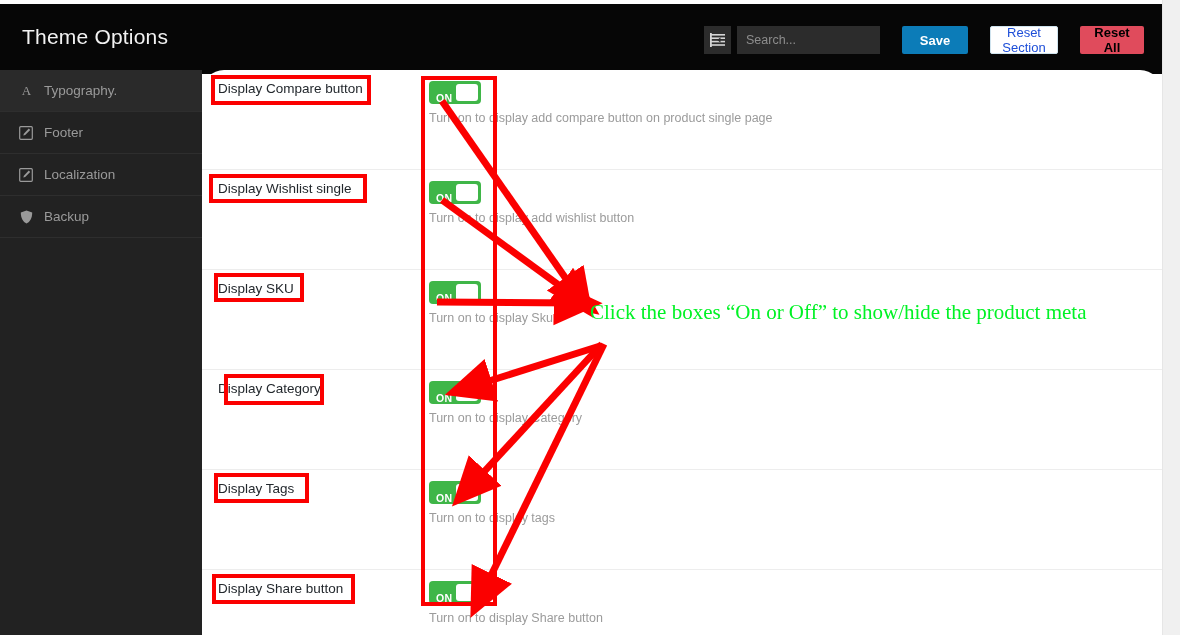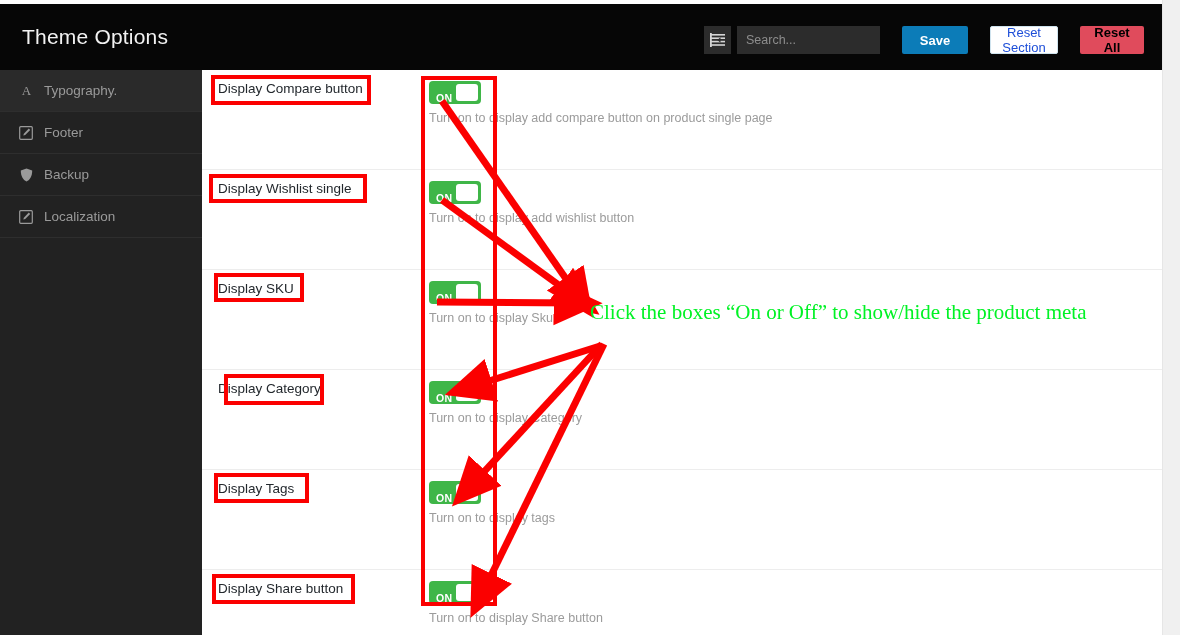--- a/index.html
+++ b/index.html
@@ -63,20 +63,21 @@
   .sidebar-item .si-icon {
     width: 20px; margin-right: 8px; display: inline-flex;
     align-items: center; justify-content: center; color: #9a9a9a;
   }
   .sidebar-item .si-label { line-height: 1; }
 
   
   .main {
     position: absolute; left: 202px; top: 70px; width: 960px; height: 565px;
     background: #ffffff;
+    border-radius: 22px;
   }
   .opt-row {
     position: relative; height: 100px; border-bottom: 1px solid #ededed;
   }
   .opt-label {
     position: absolute; left: 16px; top: 11px;
     font-size: 13.5px; color: #23282d; white-space: nowrap;
   }
   .opt-control { position: absolute; left: 227px; top: 11px; }
   .toggle {
@@ -159,35 +160,35 @@
         <svg width="14" height="14" viewBox="0 0 14 14" aria-hidden="true">
           <rect x="0.7" y="0.7" width="12.6" height="12.6" rx="1" fill="none" stroke="#9a9a9a" stroke-width="1.2"></rect>
           <path d="M9.8 2.6 L11.2 4 L6.2 9 L4.3 9.6 L4.9 7.7 Z" fill="#9a9a9a"></path>
         </svg>
       </span>
       <span class="si-label">Footer</span>
     </div>
 
     <div class="sidebar-item">
       <span class="si-icon">
-        <svg width="13" height="14" viewBox="0 0 13 14" aria-hidden="true">
-          <path d="M6.5 0.6 L12.2 2.6 C12.2 8.4 10 12 6.5 13.6 C3 12 0.8 8.4 0.8 2.6 Z" fill="#9a9a9a"></path>
-        </svg>
-      </span>
-      <span class="si-label">Backup</span>
-    </div>
-
-    <div class="sidebar-item">
-      <span class="si-icon">
         <svg width="14" height="14" viewBox="0 0 14 14" aria-hidden="true">
           <rect x="0.7" y="0.7" width="12.6" height="12.6" rx="1" fill="none" stroke="#9a9a9a" stroke-width="1.2"></rect>
           <path d="M9.8 2.6 L11.2 4 L6.2 9 L4.3 9.6 L4.9 7.7 Z" fill="#9a9a9a"></path>
         </svg>
       </span>
       <span class="si-label">Localization</span>
+    </div>
+
+    <div class="sidebar-item">
+      <span class="si-icon">
+        <svg width="13" height="14" viewBox="0 0 13 14" aria-hidden="true">
+          <path d="M6.5 0.6 L12.2 2.6 C12.2 8.4 10 12 6.5 13.6 C3 12 0.8 8.4 0.8 2.6 Z" fill="#9a9a9a"></path>
+        </svg>
+      </span>
+      <span class="si-label">Backup</span>
     </div>
 
   </div>
 
   <div class="main">
 
     <div class="opt-row">
       <div class="opt-label">Display Compare button</div>
       <div class="opt-control">
         <div class="toggle">

